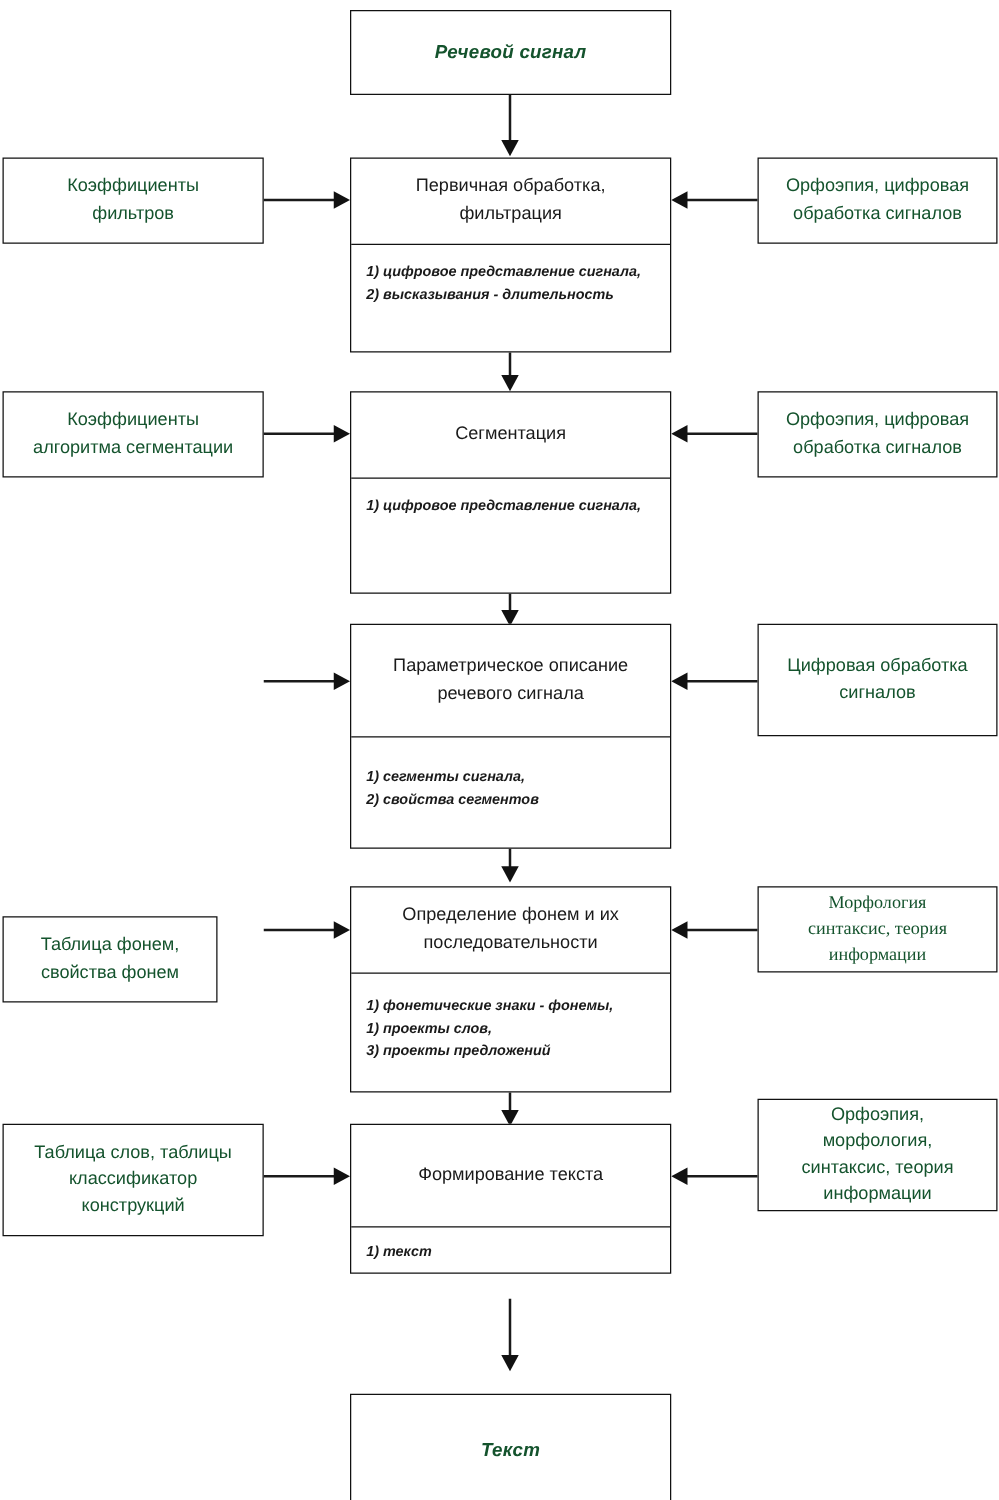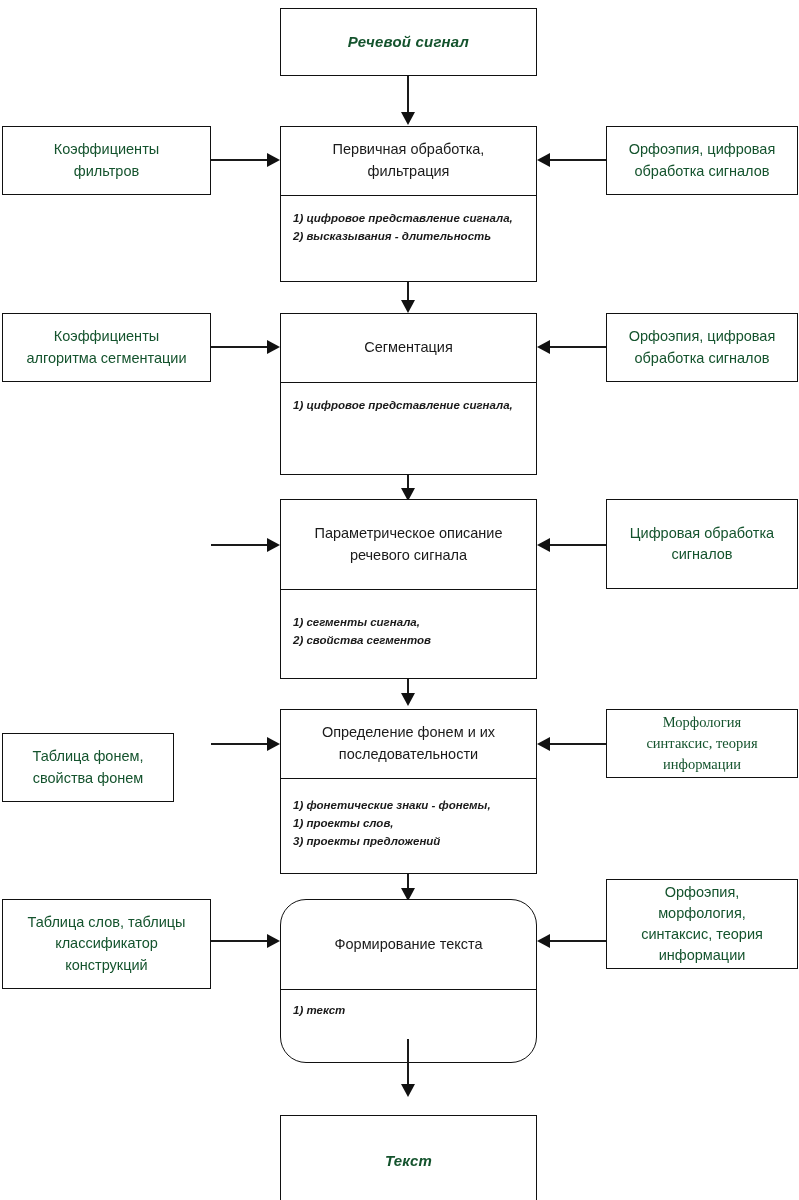--- a/index.html
+++ b/index.html
@@ -305,21 +305,21 @@
       <div>морфология,</div>
       <div>синтаксис, теория</div>
       <div>информации</div>
     </div>
   </div>
   <div class="conn">
     <div class="shaft-h" style="left:549px; top:940px; width:57px;"></div>
     <div class="arrowhead left" style="left:537px; top:934px;"></div>
   </div>
 
-  <div class="stage" style="left:280px; top:899px; width:257px; height:164px;border-radius:26px;">
+  <div class="stage" style="left:280px; top:899px; width:257px; height:120px;">
     <div class="stage-head" style="height:90px;">
       <div>
         <div>Формирование текста</div>
       </div>
     </div>
     <div class="stage-body" style="padding-top:12px;">
       <div class="out-line">1) текст</div>
     </div>
   </div>
 

